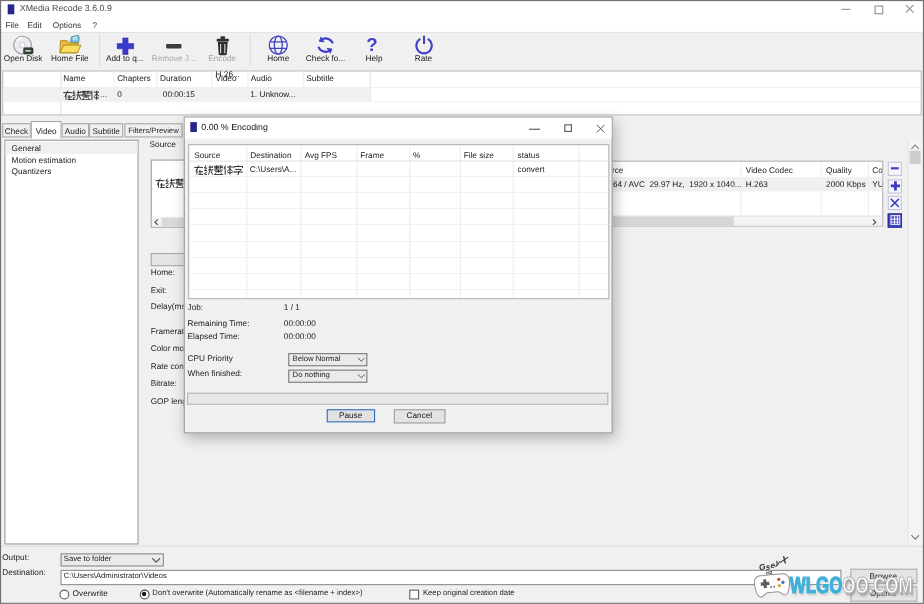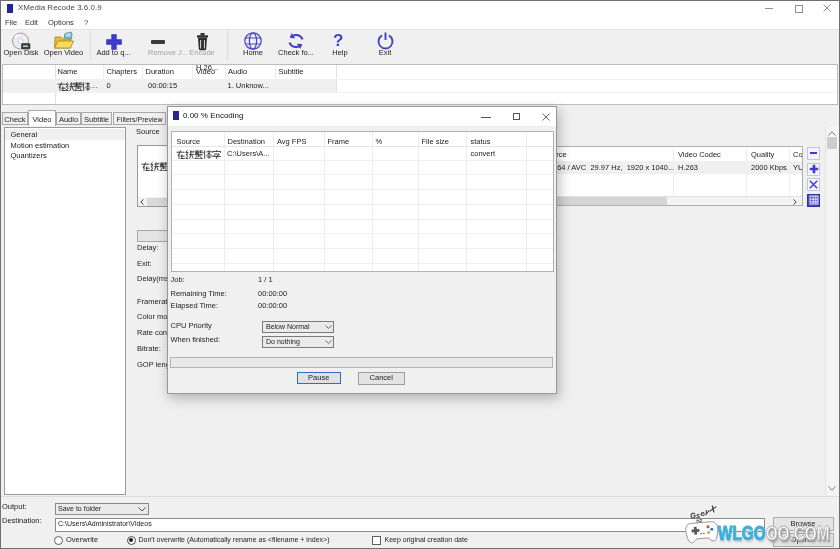--- a/index.html
+++ b/index.html
@@ -76,28 +76,28 @@
 
 <div class="a" style="left:333px;top:31px;font:bold 17px 'Liberation Sans',sans-serif;color:#4040c4">?</div>
 
 <svg class="a" style="left:376px;top:31px" width="19" height="20" viewBox="0 0 19 20">
 <g stroke="#4343c2" stroke-width="1.9" fill="none">
 <path d="M6.1,4.4 A7,7 0 1 0 12.9,4.4"></path>
 <path d="M9.5,1.5 V9"></path>
 </g>
 </svg>
 <div class="t c" style="left:0px;top:49px;width:42px">Open Disk</div>
-<div class="t c" style="left:42px;top:49px;width:43px">Open Video</div>
+<div class="t c" style="left:42px;top:49px;width:43px">Home File</div>
 <div class="t c" style="left:91px;top:49px;width:45px">Add to q...</div>
-<div class="t c g" style="left:145px;top:49px;width:46px">Remove J...</div>
+<div class="t c g" style="left:135px;top:49px;width:46px">Remove J...</div>
 <div class="t c g" style="left:181px;top:49px;width:42px">Encode</div>
 <div class="t c" style="left:232px;top:49px;width:42px">Home</div>
 <div class="t c" style="left:275px;top:49px;width:42px">Check fo...</div>
 <div class="t c" style="left:319px;top:49px;width:42px">Help</div>
-<div class="t c" style="left:364px;top:49px;width:42px">Exit</div>
+<div class="t c" style="left:364px;top:49px;width:42px">Rate</div>
 
 <div class="a" style="left:2px;top:64px;width:836px;height:41px;background:#fff;border:1px solid #bcbcbc;box-sizing:border-box"></div>
 <div class="vln" style="left:54.5px;top:65px;height:39px;background:#e2e2e2"></div>
 <div class="vln" style="left:103px;top:65px;height:14px"></div>
 <div class="vln" style="left:141.5px;top:65px;height:14px"></div>
 <div class="vln" style="left:191.5px;top:65px;height:14px"></div>
 <div class="vln" style="left:224.5px;top:65px;height:14px"></div>
 <div class="vln" style="left:274.5px;top:65px;height:14px"></div>
 <div class="vln" style="left:336px;top:65px;height:26.5px;background:#e2e2e2"></div>
 <div class="t" style="left:57.5px;top:68px">Name</div>
@@ -144,21 +144,21 @@
     <use href="#hzA"></use>
     <use href="#hzB" x="9"></use>
     <use href="#hzC" x="18"></use>
   </svg>
 <div class="a" style="left:138px;top:197px;width:48px;height:9px;background:#f2f2f2"></div>
 <div class="a" style="left:147px;top:197.5px;width:38px;height:8px;background:#d9d9d9"></div>
 <svg class="a" style="left:140px;top:198.5px" width="4" height="6">
     <path d="M3.5,0.5 L0.8,3 L3.5,5.5" stroke="#444" stroke-width="1" fill="none"></path>
   </svg>
 <div class="a" style="left:137px;top:230px;width:50px;height:10px;background:#e4e4e4;border:1px solid #a8a8a8"></div>
-<div class="t" style="left:137px;top:243.5px">Delay:</div>
+<div class="t" style="left:137px;top:243.5px">Home:</div>
 <div class="t" style="left:137px;top:259.5px">Exit:</div>
 <div class="t" style="left:137px;top:275px">Delay(ms):</div>
 <div class="t" style="left:137px;top:297.5px">Framerate:</div>
 <div class="t" style="left:137px;top:312.5px">Color mode:</div>
 <div class="t" style="left:137px;top:328.5px">Rate control:</div>
 <div class="t" style="left:137px;top:344.5px">Bitrate:</div>
 <div class="t" style="left:137px;top:360.5px">GOP length:</div>
 
 <div class="a" style="left:420px;top:146px;width:382.5px;height:60px;background:#fff;border:1px solid #b0b0b0;box-sizing:border-box;overflow:hidden">
   <div class="vln" style="left:252px;top:0;height:60px"></div>

